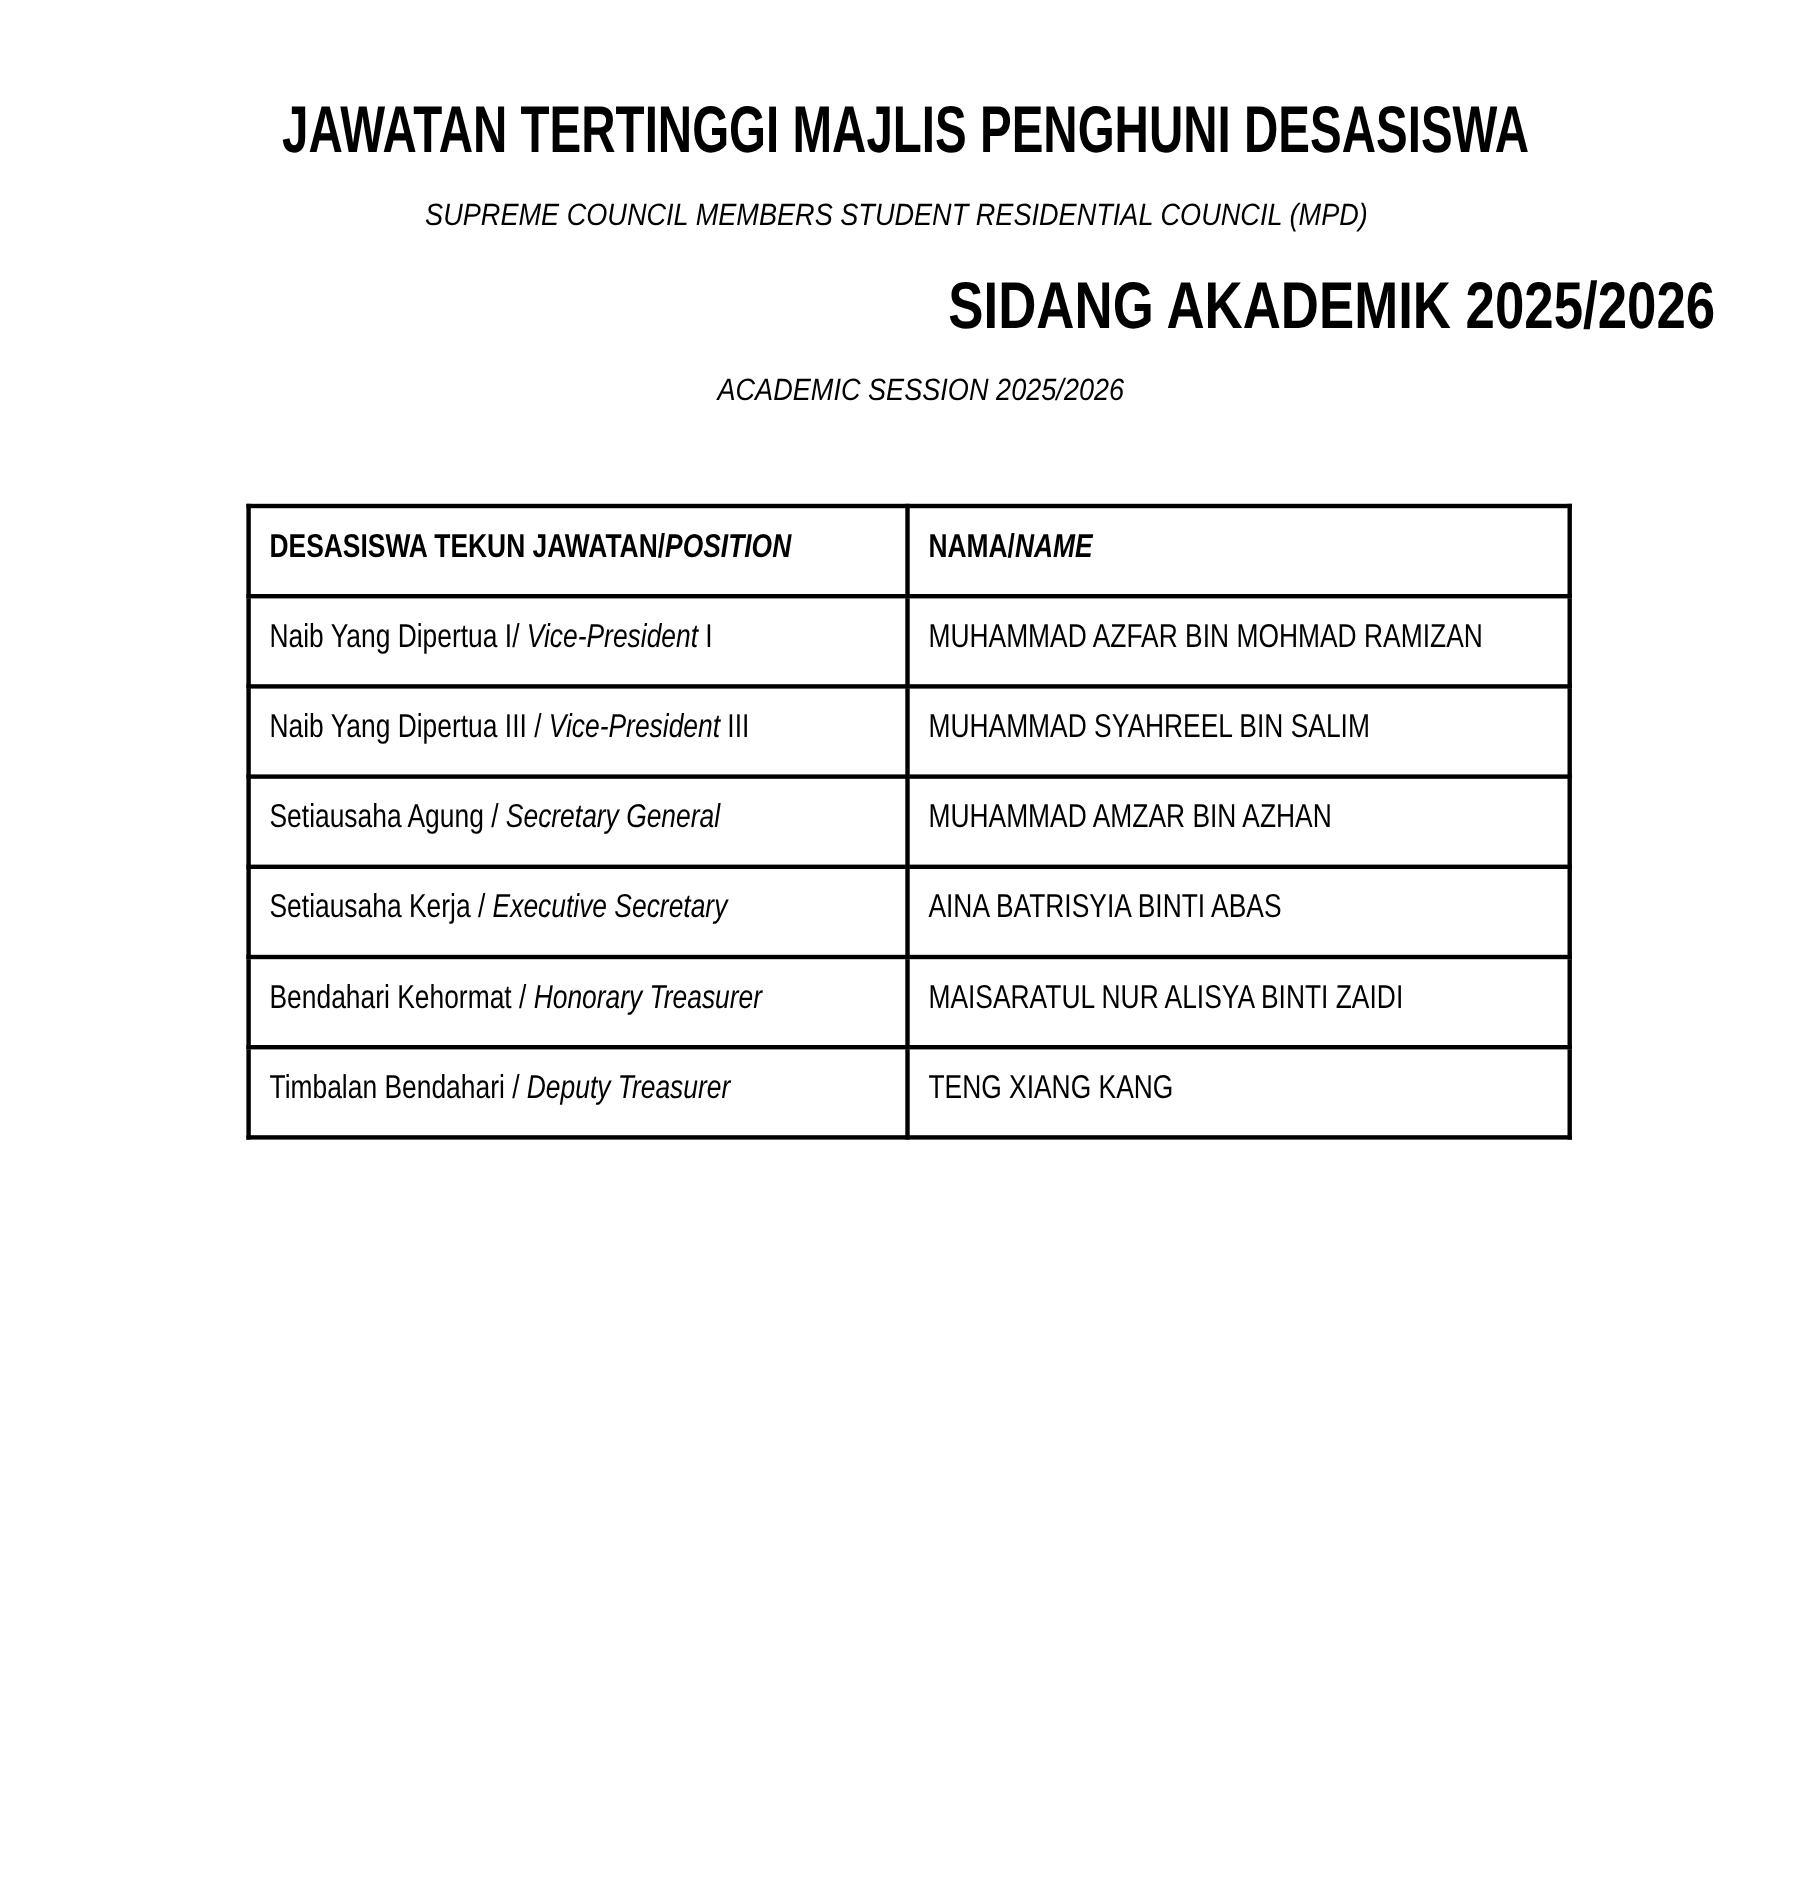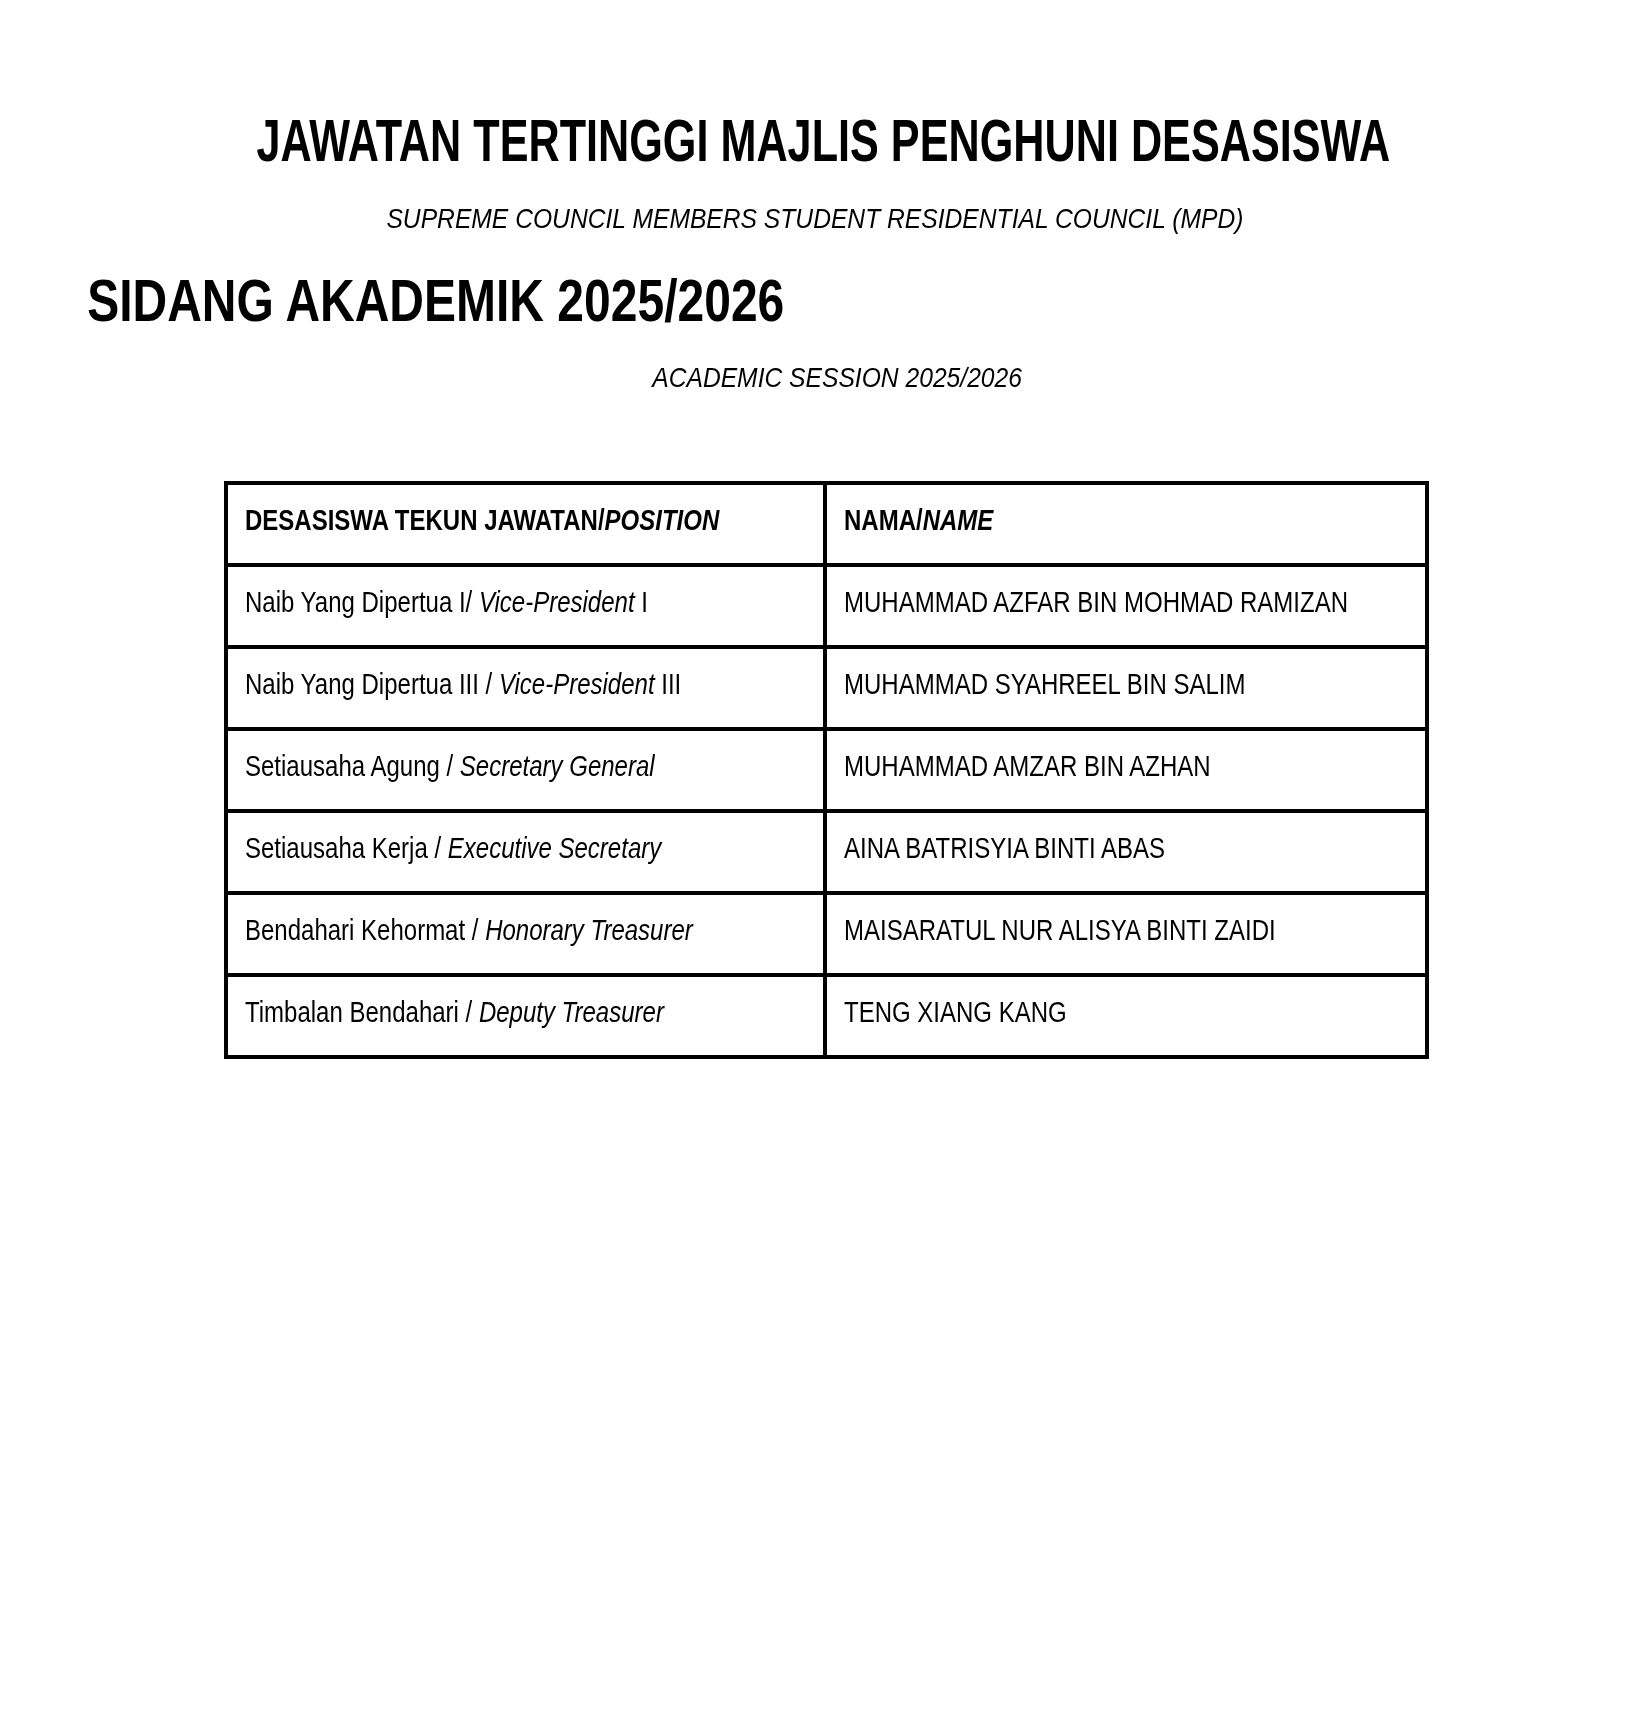--- a/index.html
+++ b/index.html
@@ -6,32 +6,32 @@
   body {
     width: 1646px; height: 1715px;
     background: #ffffff;
     color: #000000;
     font-family: "Liberation Sans", sans-serif;
     overflow: hidden;
   }
   .doc { width: 1646px; height: 1715px; }
 
   .title-main {
-    margin: 111px 0 0 0;
+    margin: 88px 0 0 0;
     text-align: center;
     font-size: 60px; font-weight: bold; line-height: 1;
   }
   .subtitle-en {
     margin: 34px 16px 0 0;
     text-align: center;
     font-size: 28px; font-style: italic; line-height: 1;
   }
   .title-session {
     margin: 38px 0 0 0;
-    text-align: left;
+    text-align: right;
     font-size: 60px; font-weight: bold; line-height: 1;
   }
   .subtitle-session {
     margin: 33px 0 0 0;
     text-align: center;
     font-size: 28px; font-style: italic; line-height: 1; padding-left: 28px;
   }
 
   
   .sx { display: inline-block; white-space: nowrap; transform-origin: center top; }

